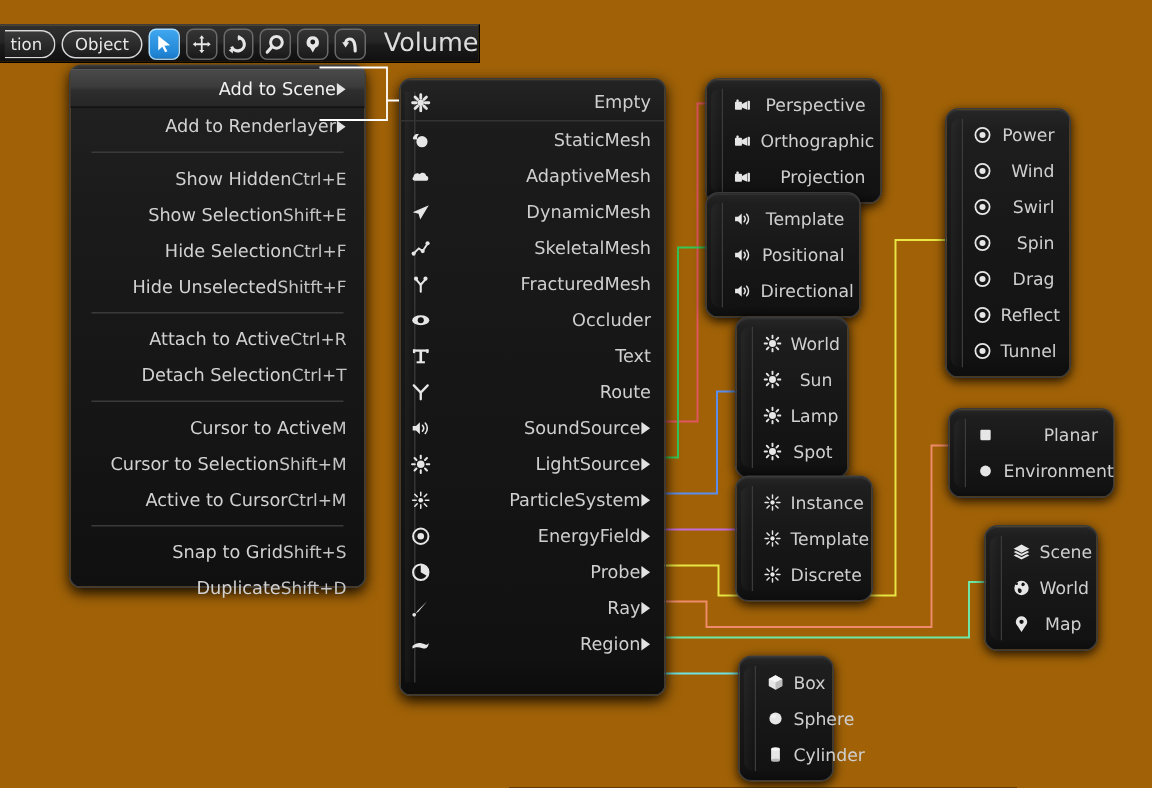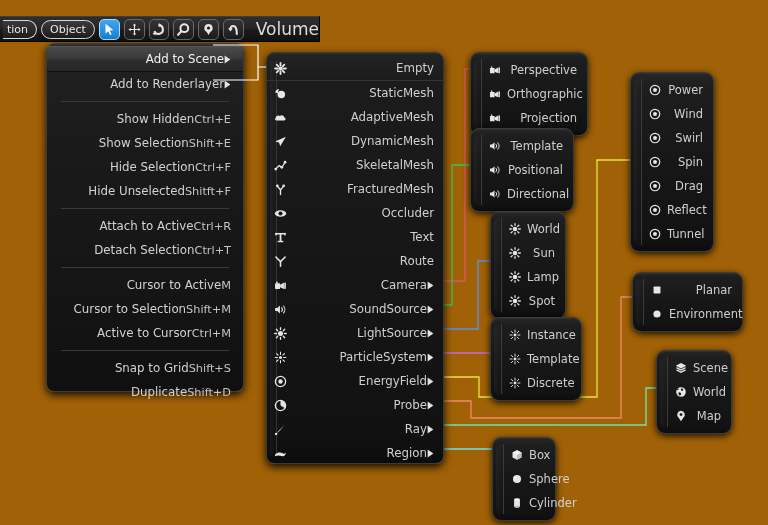--- a/index.html
+++ b/index.html
@@ -342,38 +342,20 @@
               <path d="M2.3 2.4 L8 8.2 L13.7 2.4"></path>
               <path d="M8 8.2 V13.8"></path>
             </g>
           </svg>
         </span>
         <span class="stxt">Route</span>
       </div>
       <div class="srow">
         <span class="sico">
           <svg class="icn" width="13" height="13" viewBox="0 0 16 16">
-            <g fill="#e6e6e6">
-              <rect x="1.3" y="5.2" width="6.2" height="7" rx="0.7"></rect>
-              <path d="M7.5 7.2 L12.2 4.6 V12.2 L7.5 10.2 Z"></path>
-              <rect x="2.6" y="3.2" width="2" height="2.2" rx="0.6"></rect>
-              <rect x="12.6" y="4.3" width="2" height="7.9" rx="0.7"></rect>
-            </g>
-          </svg>
-        </span>
-        <span class="stxt">Camera</span>
-        <span class="sarr">
-          <svg class="icn" width="7" height="9" viewBox="0 0 7 9">
-            <path d="M0.6 0.4 L6.4 4.5 L0.6 8.6 Z" fill="#e2e2e2"></path>
-          </svg>
-        </span>
-      </div>
-      <div class="srow">
-        <span class="sico">
-          <svg class="icn" width="13" height="13" viewBox="0 0 16 16">
             <path d="M1.4 6.1 H4.1 L7.3 3 V13 L4.1 9.9 H1.4 Z" fill="#e6e6e6"></path>
             <g stroke="#e6e6e6" fill="none" stroke-width="1.3" stroke-linecap="round">
               <path d="M9.4 5.6 A3.6 3.6 0 0 1 9.4 10.4"></path>
               <path d="M11.7 3.7 A6.4 6.4 0 0 1 11.7 12.3"></path>
             </g>
           </svg>
         </span>
         <span class="stxt">SoundSource</span>
         <span class="sarr">
           <svg class="icn" width="7" height="9" viewBox="0 0 7 9">

